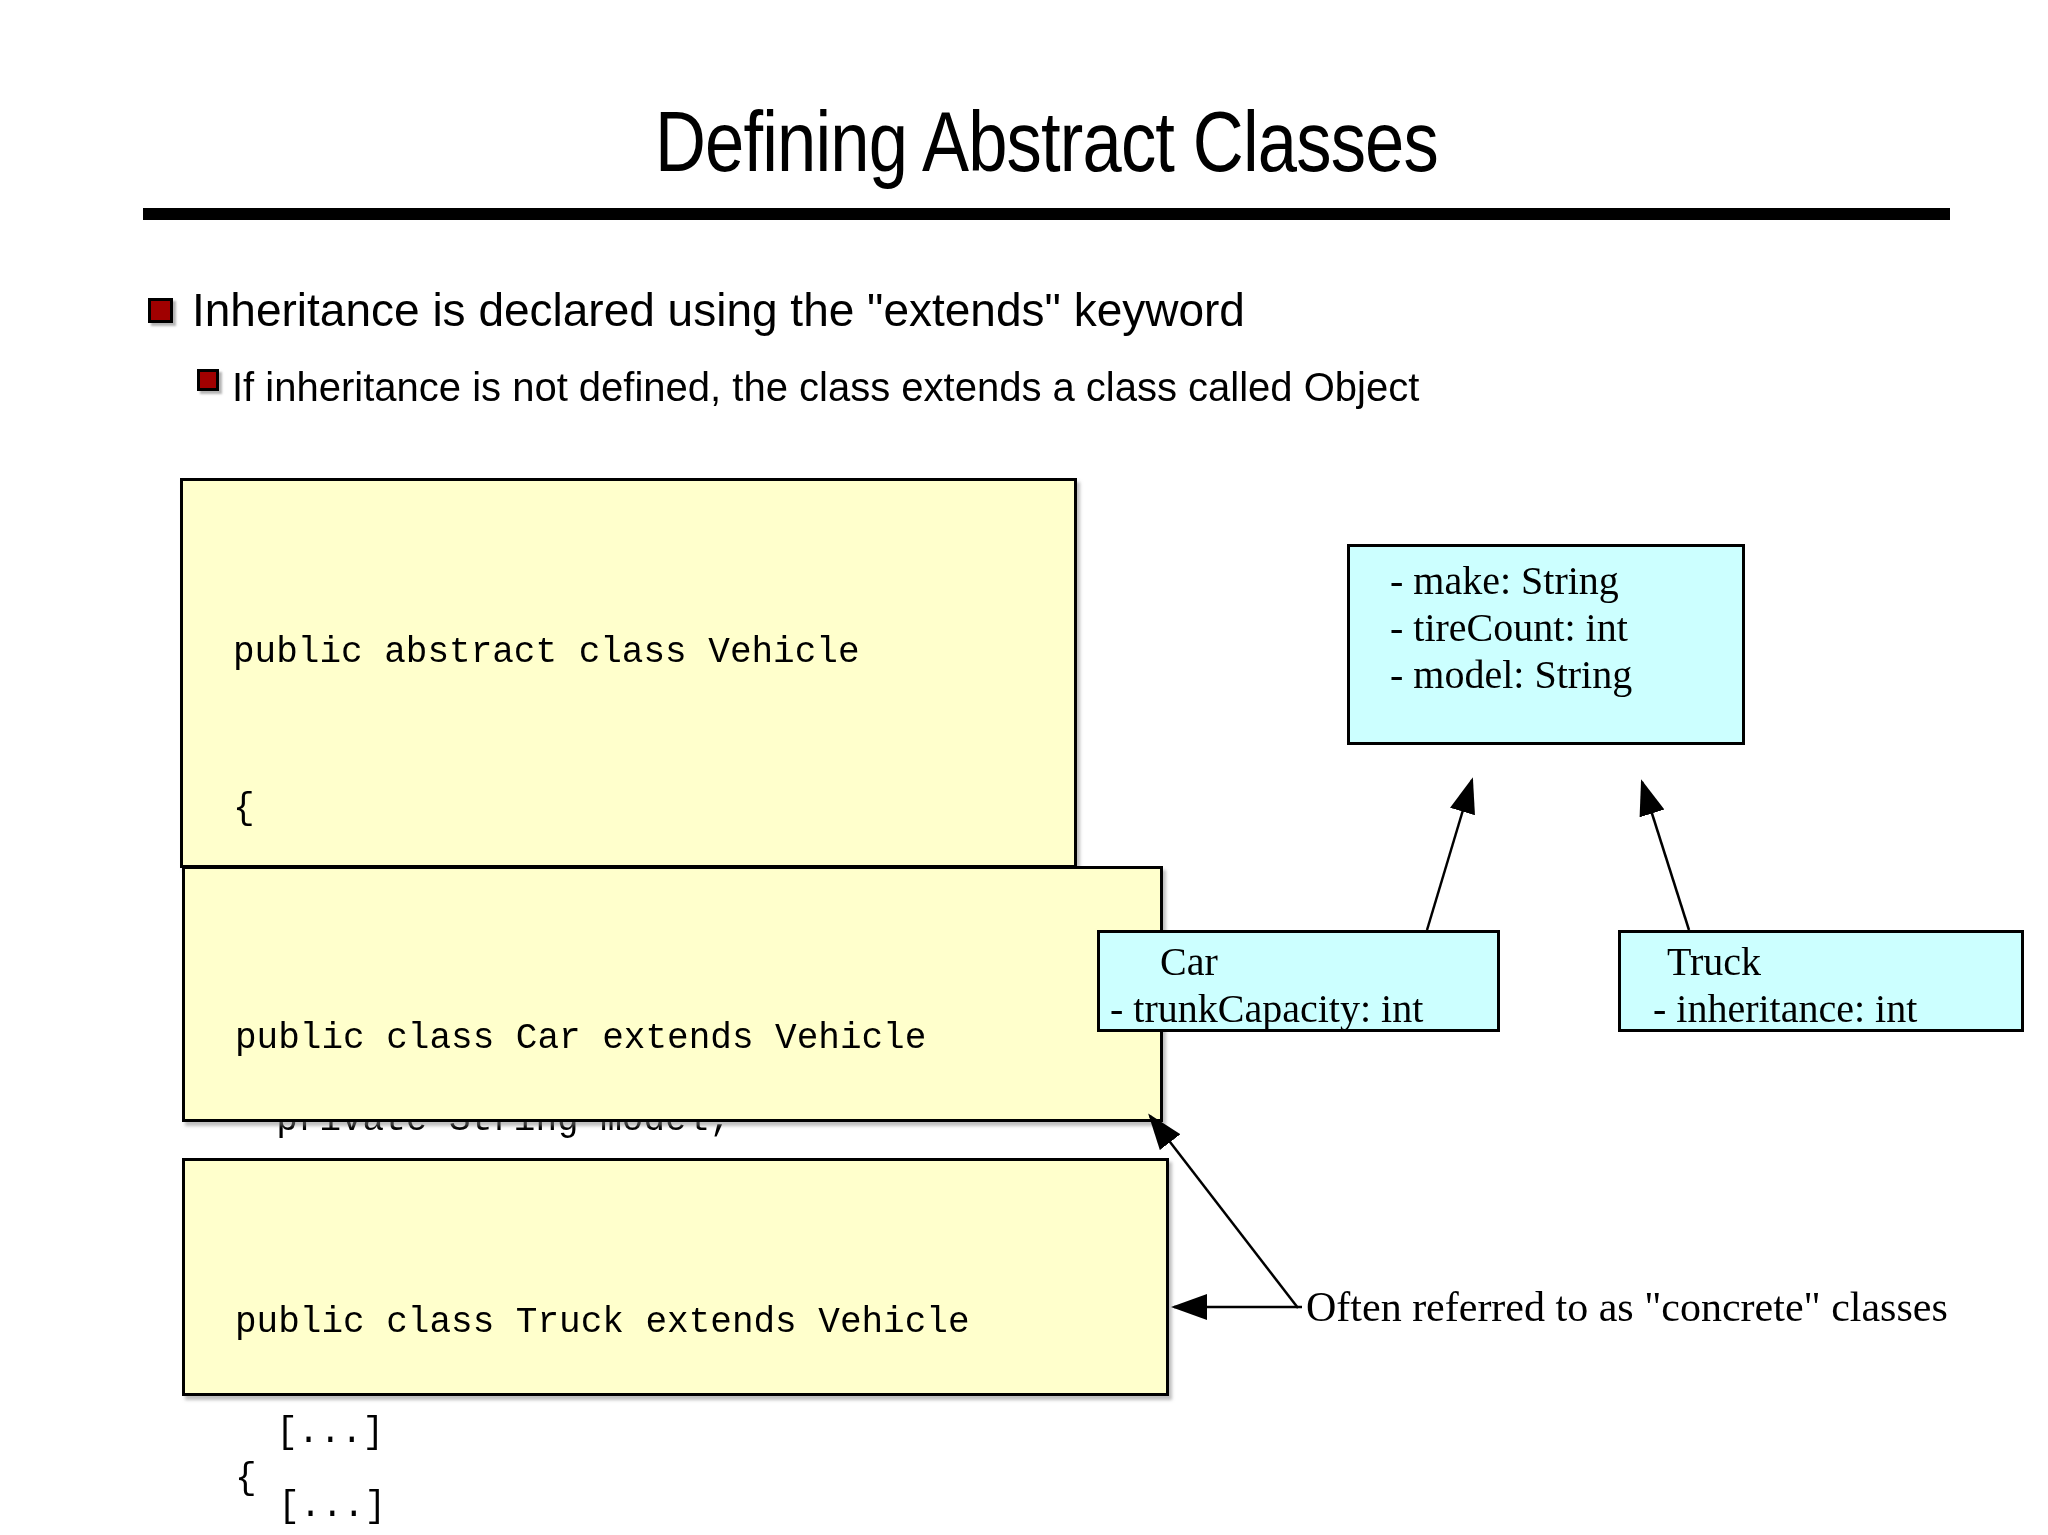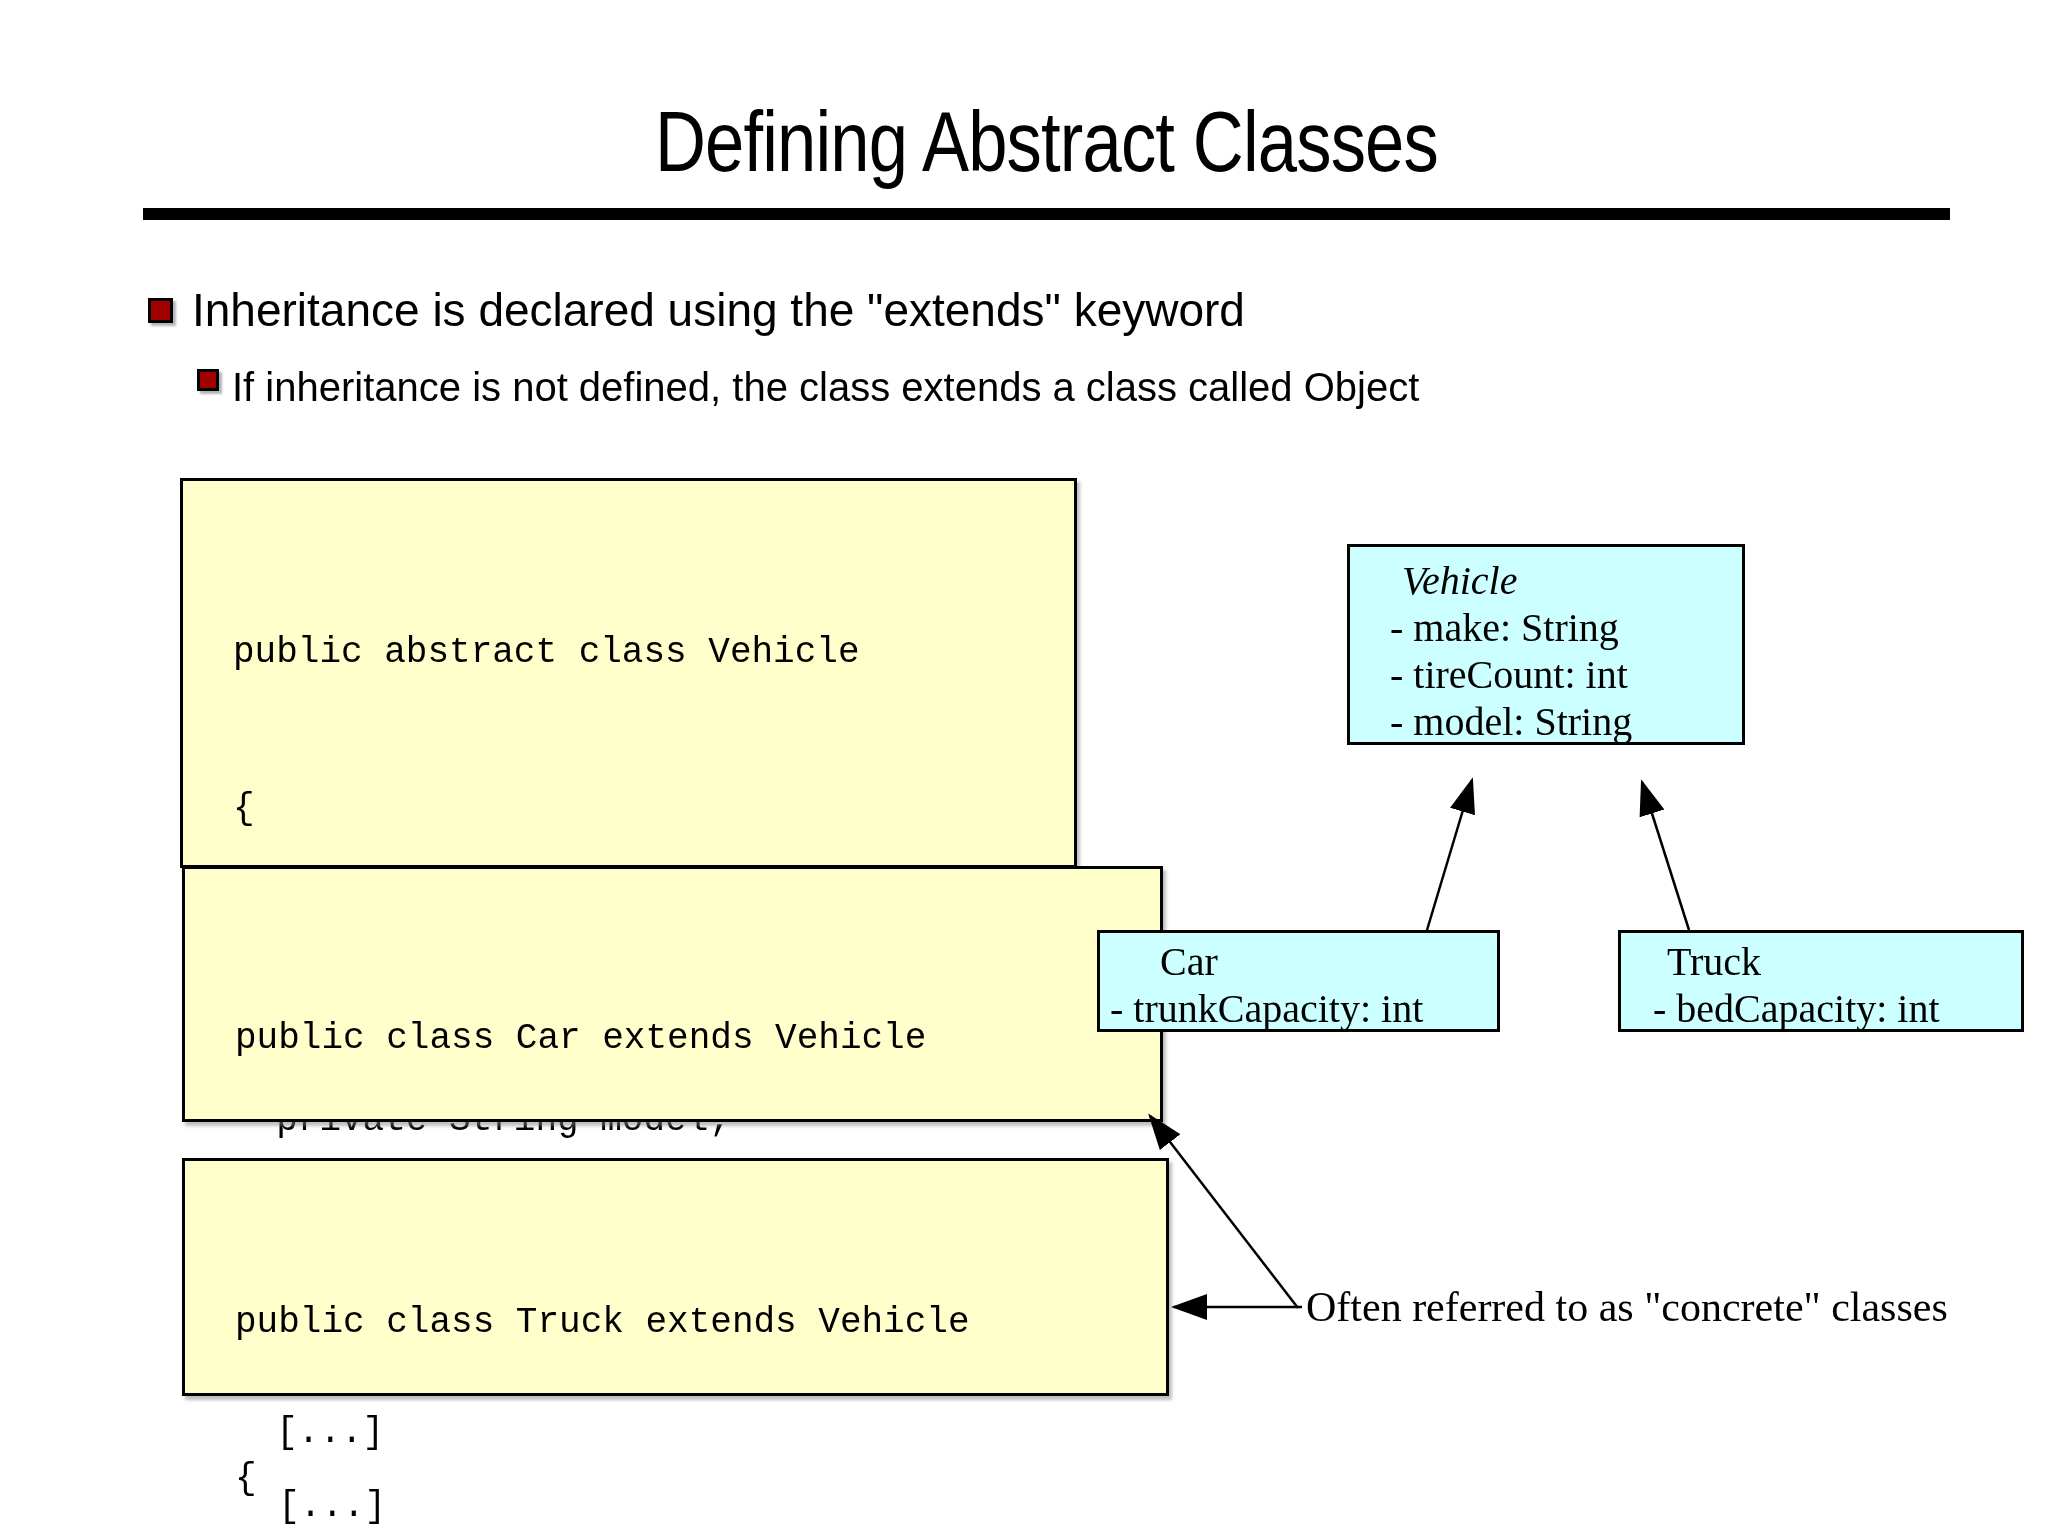--- a/index.html
+++ b/index.html
@@ -126,34 +126,33 @@
   </div>
 
   <div class="code-box cb-truck">
     <span class="code-line">public class Truck extends Vehicle</span>
     <span class="code-line">{</span>
     
     
   </div>
 
   <div class="uml-box uml-vehicle">
-    <span class="uml-name">Vehicle</span>
     <span class="uml-attr">- make: String</span>
     <span class="uml-attr">- tireCount: int</span>
     <span class="uml-attr">- model: String</span>
   </div>
 
   <div class="uml-box uml-car">
     <span class="uml-name">Car</span>
     <span class="uml-attr">- trunkCapacity: int</span>
   </div>
 
   <div class="uml-box uml-truck">
     <span class="uml-name">Truck</span>
-    <span class="uml-attr">- bedCapacity: int</span>
+    <span class="uml-attr">- inheritance: int</span>
   </div>
 
   <div class="annotation">Often referred to as "concrete" classes</div>
 
   <svg class="arrows" viewBox="0 0 2048 1535" xmlns="http://www.w3.org/2000/svg">
     <defs>
       <marker id="ah" markerUnits="userSpaceOnUse" markerWidth="44" markerHeight="32" refX="33" refY="13" orient="auto">
         <path d="M0,0 L36,13 L0,26 z" fill="#000"></path>
       </marker>
     </defs>

